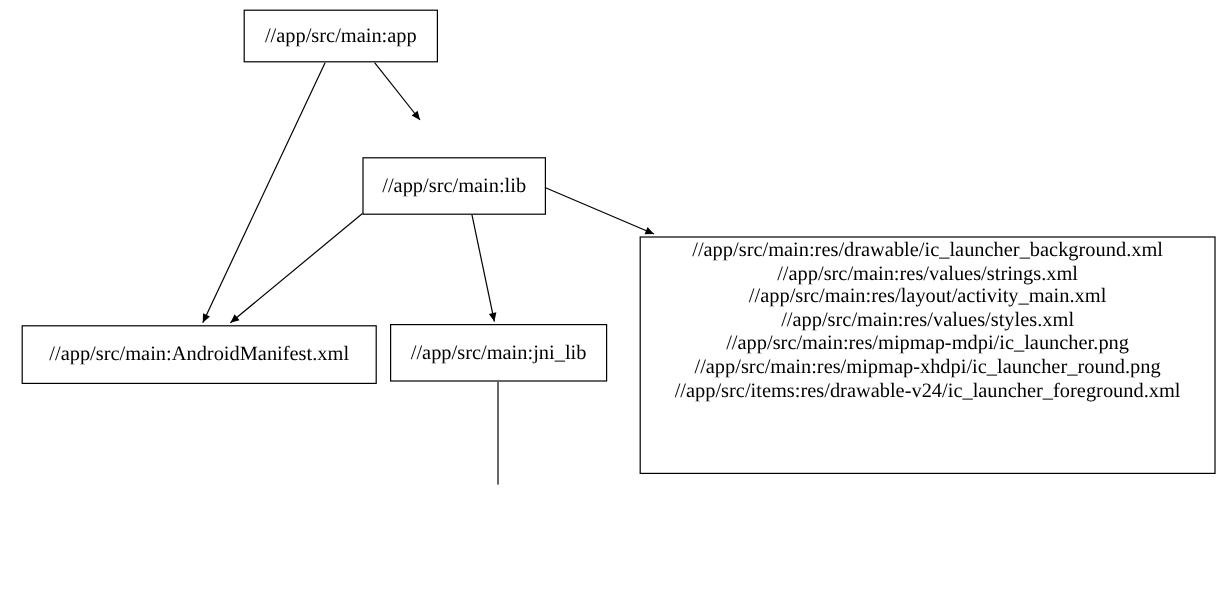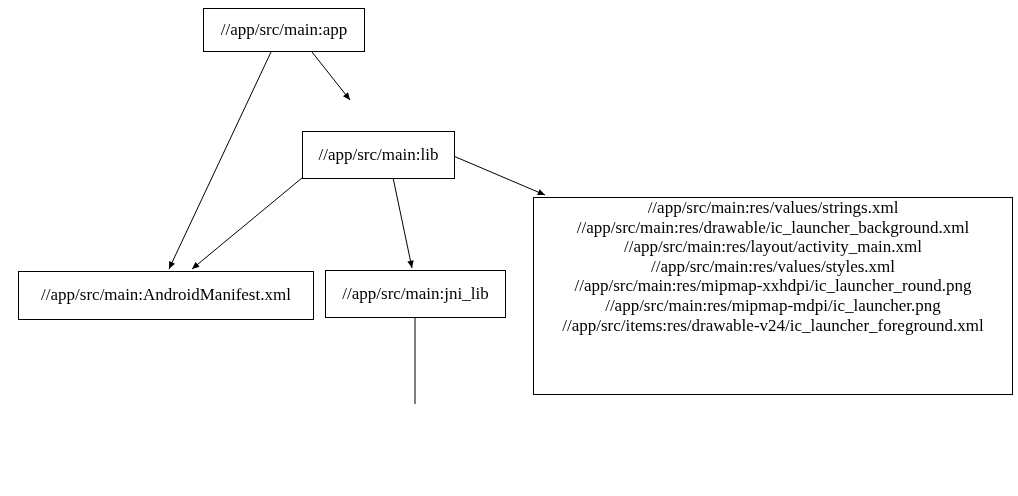--- a/index.html
+++ b/index.html
@@ -82,23 +82,23 @@
 
   <div class="node node-manifest">
     <span>//app/src/main:AndroidManifest.xml</span>
   </div>
 
   <div class="node node-jni">
     <span>//app/src/main:jni_lib</span>
   </div>
 
   <div class="node node-res">
+    <div class="res-line">//app/src/main:res/drawable/ic_launcher_background.xml</div>
     <div class="res-line">//app/src/main:res/values/strings.xml</div>
-    <div class="res-line">//app/src/main:res/drawable/ic_launcher_background.xml</div>
     <div class="res-line">//app/src/main:res/layout/activity_main.xml</div>
     <div class="res-line">//app/src/main:res/values/styles.xml</div>
-    <div class="res-line">//app/src/main:res/mipmap-xxhdpi/ic_launcher_round.png</div>
     <div class="res-line">//app/src/main:res/mipmap-mdpi/ic_launcher.png</div>
+    <div class="res-line">//app/src/main:res/mipmap-xhdpi/ic_launcher_round.png</div>
     <div class="res-line">//app/src/items:res/drawable-v24/ic_launcher_foreground.xml</div>
   </div>
 
 
 </div>
 
 </body></html>

